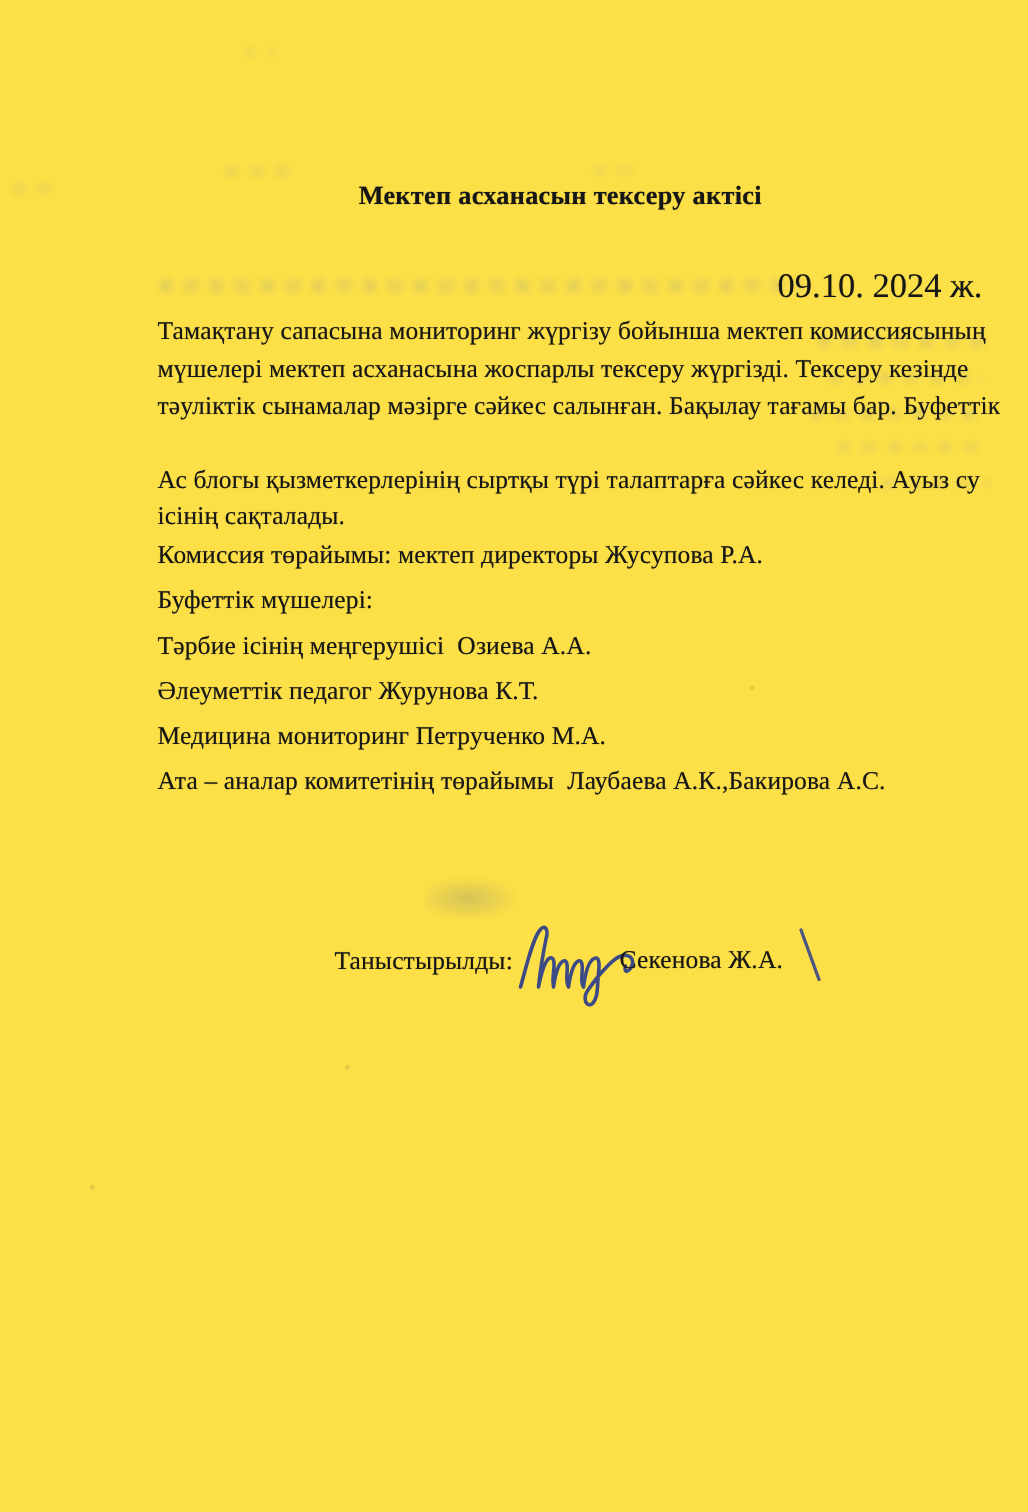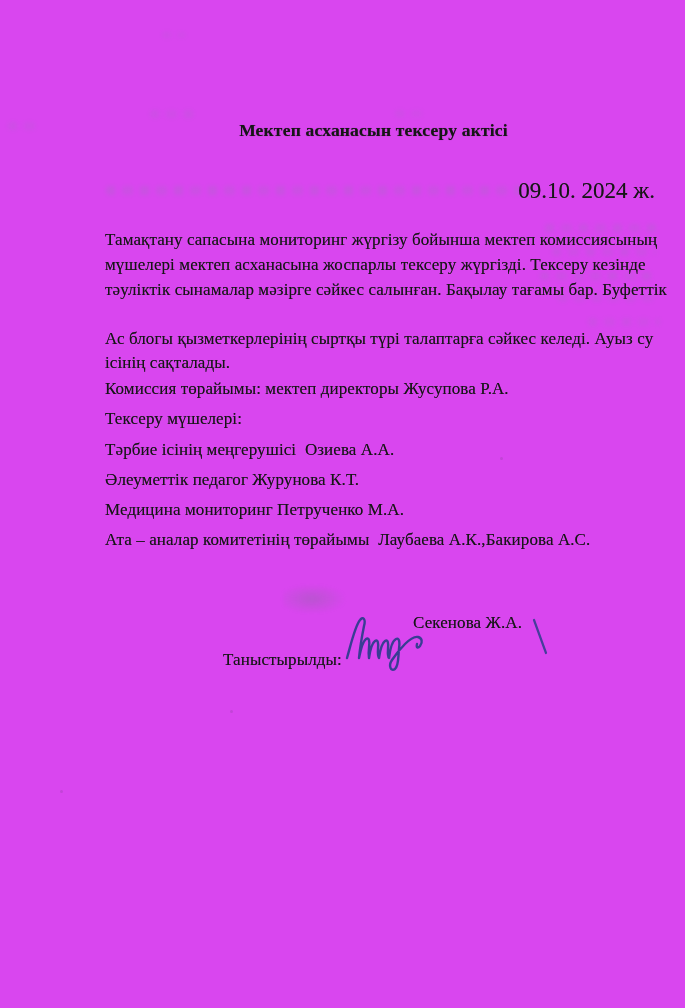--- a/index.html
+++ b/index.html
@@ -13,21 +13,20 @@
     background:#fdfdfd;
     color:#161616;
   }
   .line {
     position:absolute;
     font-size:17px;
     line-height:20px;
     white-space:pre;
     letter-spacing:.1px;
     text-shadow:0 0 .6px rgba(25,25,25,.55);
-    margin-top:19px;
   }
   .title {
     position:absolute; left:62px; right:0; top:120px;
     text-align:center;
     font-weight:700; font-size:17.5px;
     letter-spacing:.2px;
     white-space:pre;
     text-shadow:0 0 .7px rgba(15,15,15,.6);
   }
   .date {
@@ -50,21 +49,21 @@
   }
   .speck {
     position:absolute; width:3px; height:3px; border-radius:50%;
     background:rgba(60,60,70,.14);
   }
   .sig-svg { position:absolute; overflow:visible; }
 </style>
 </head>
 <body style="background: rgb(253, 253, 253);">
 
-<div class="page" style="background: #d946ef; color: rgb(22, 22, 22);">
+<div class="page" style="background: #fde047; color: rgb(22, 22, 22);">
 
   <div class="ghost" style="left:162px;top:32px;width:24px;height:6px;opacity:.25"></div>
   <div class="ghost" style="left:150px;top:110px;width:48px;height:8px;opacity:.3"></div>
   <div class="ghost" style="left:395px;top:110px;width:30px;height:7px;opacity:.25"></div>
   <div class="ghost" style="left:8px;top:122px;width:30px;height:8px;opacity:.3"></div>
   <div class="ghost" style="left:106px;top:186px;width:430px;height:9px;opacity:.45"></div>
   <div class="ghost" style="left:545px;top:224px;width:112px;height:8px;opacity:.4"></div>
   <div class="ghost" style="left:552px;top:248px;width:104px;height:8px;opacity:.35"></div>
   <div class="ghost" style="left:540px;top:272px;width:118px;height:8px;opacity:.4"></div>
   <div class="ghost" style="left:558px;top:294px;width:96px;height:8px;opacity:.3"></div>
@@ -79,37 +78,37 @@
   <div class="date">09.10. 2024 ж.</div>
 
   <div class="line" style="left:105px;top:211px">Тамақтану сапасына мониторинг жүргізу бойынша мектеп комиссиясының</div>
   <div class="line" style="left:105px;top:261px">тәуліктік сынамалар мәзірге сәйкес салынған. Бақылау тағамы бар. Буфеттік</div>
   <div class="line" style="left:105px;top:236px">мүшелері мектеп асханасына жоспарлы тексеру жүргізді. Тексеру кезінде</div>
 
   <div class="line" style="left:105px;top:310px">Ас блогы қызметкерлерінің сыртқы түрі талаптарға сәйкес келеді. Ауыз су</div>
   <div class="line" style="left:105px;top:334px">ісінің сақталады.</div>
 
   <div class="line" style="left:105px;top:360px">Комиссия төрайымы: мектеп директоры Жусупова Р.А.</div>
-  <div class="line" style="left:105px;top:390px">Тексеру мүшелері:</div>
+  <div class="line" style="left:105px;top:390px">Буфеттік мүшелері:</div>
   <div class="line" style="left:105px;top:421px">Тәрбие ісінің меңгерушісі  Озиева А.А.</div>
   <div class="line" style="left:105px;top:451px">Әлеуметтік педагог Журунова К.Т.</div>
   <div class="line" style="left:105px;top:481px">Медицина мониторинг Петрученко М.А.</div>
   <div class="line" style="left:105px;top:511px">Ата – аналар комитетінің төрайымы  Лаубаева А.К.,Бакирова А.С.</div>
 
   <div class="line" style="left:223px;top:631px">Таныстырылды:</div>
 
   <svg class="sig-svg" style="left:344px;top:610px;width:82px;height:64px;color:#2b3d8c" viewBox="0 0 82 64" xmlns="http://www.w3.org/2000/svg" aria-hidden="true">
     <path d="M3 48 C7 34 11 16 16 10 C19 6 22 9 20 16 C18 26 16 38 15 48
              C17 38 19 31 22 29 C25 27 26 31 25 38 C24.5 42 24.5 45 25 48
              C26 41 28 33 31 31 C34 29 34.5 33 34 39 C33.7 43 34 46 35 48
              C36 41 38 33 41 31 C44 29 44.5 33 44 39 C43.7 43 44 47 45 48
              C46 40 48 31 52 29 C55 27.5 56 31 55 39 C54 47 55 55 51 59
              C47 62 44 56 48 50 C52 44 57 38 61 34 C66 29 70 26 74 27
              C78 28 79 32 76 36 C74 38.5 72 38 73 34" fill="none" stroke="currentColor" stroke-width="2.4" stroke-linecap="round" stroke-linejoin="round" opacity="0.92"></path>
   </svg>
 
-  <div class="line" style="left:413px;top:594px">Секенова Ж.А.</div>
+  <div class="line" style="left:413px;top:630px">Секенова Ж.А.</div>
 
   <svg class="sig-svg" style="left:531px;top:617px;width:18px;height:40px;color:#2b3d8c" viewBox="0 0 18 40" xmlns="http://www.w3.org/2000/svg" aria-hidden="true">
     <path d="M3 3 L15 36" fill="none" stroke="currentColor" stroke-width="2.2" stroke-linecap="round" opacity="0.85"></path>
   </svg>
 
 </div>
 
 </body></html>

